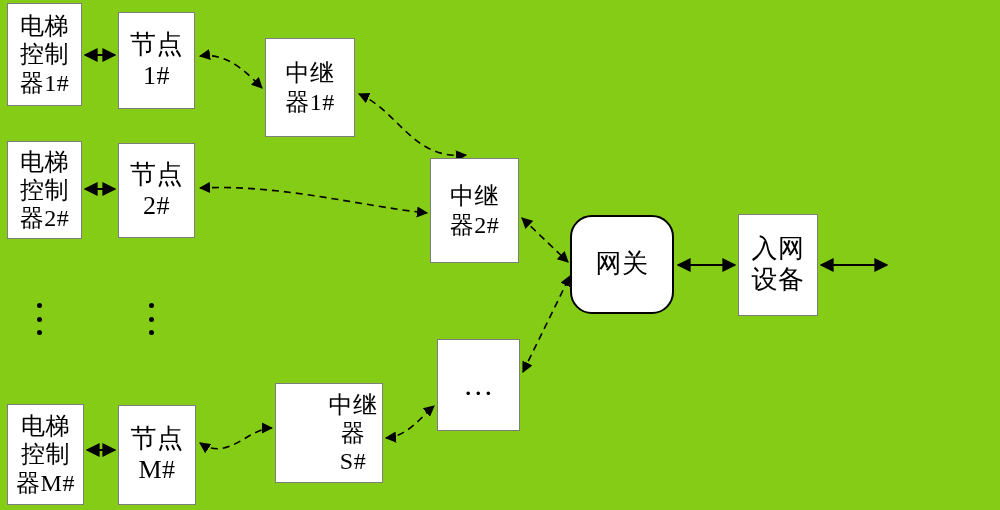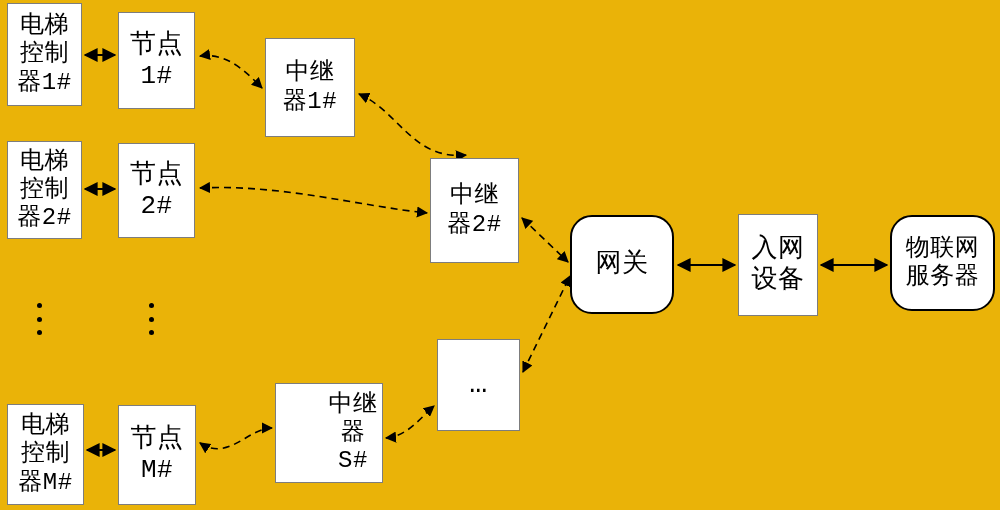--- a/index.html
+++ b/index.html
@@ -1,20 +1,20 @@
 <!DOCTYPE html>
 <html><head>
 <meta charset="utf-8">
 <style>
   html,body{margin:0;padding:0;background:#ffffff;}
   #stage{
     position:relative;
     width:1000px;height:510px;
-    background:#eab308;
-    font-family:Liberation Mono, monospace;
+    background:#84cc16;
+    font-family:Liberation Serif, serif;
     overflow:hidden;
   }
   .node{
     position:absolute;
     box-sizing:border-box;
     border:1px solid #7d7d7d;
     background:#ffffff;
     display:flex;
     align-items:center;
     justify-content:center;
@@ -111,24 +111,20 @@
 
   <div class="node rounded" style="left: 570px; top: 215px; width: 104px; height: 99px; font-size: 26px;">
     <span class="txt">网关</span>
   </div>
 
   <div class="node" style="left: 738px; top: 214px; width: 80px; height: 102px; font-size: 26px; text-align: center;">
     <span class="txt">入网
 设备</span>
   </div>
 
-  <div class="node rounded" style="left: 890px; top: 215px; width: 105px; height: 96px; font-size: 24px;">
-    <span class="txt">物联网
-服务器</span>
-  </div>
 
   <div class="node" style="left: 437px; top: 339px; width: 83px; height: 92px; font-size: 30px;">
     <span class="txt">…</span>
   </div>
 
   <div class="node" style="left: 7px; top: 404px; width: 77px; height: 101px; font-size: 24px;">
     <span class="txt">电梯
 控制
 器M#</span>
   </div>

